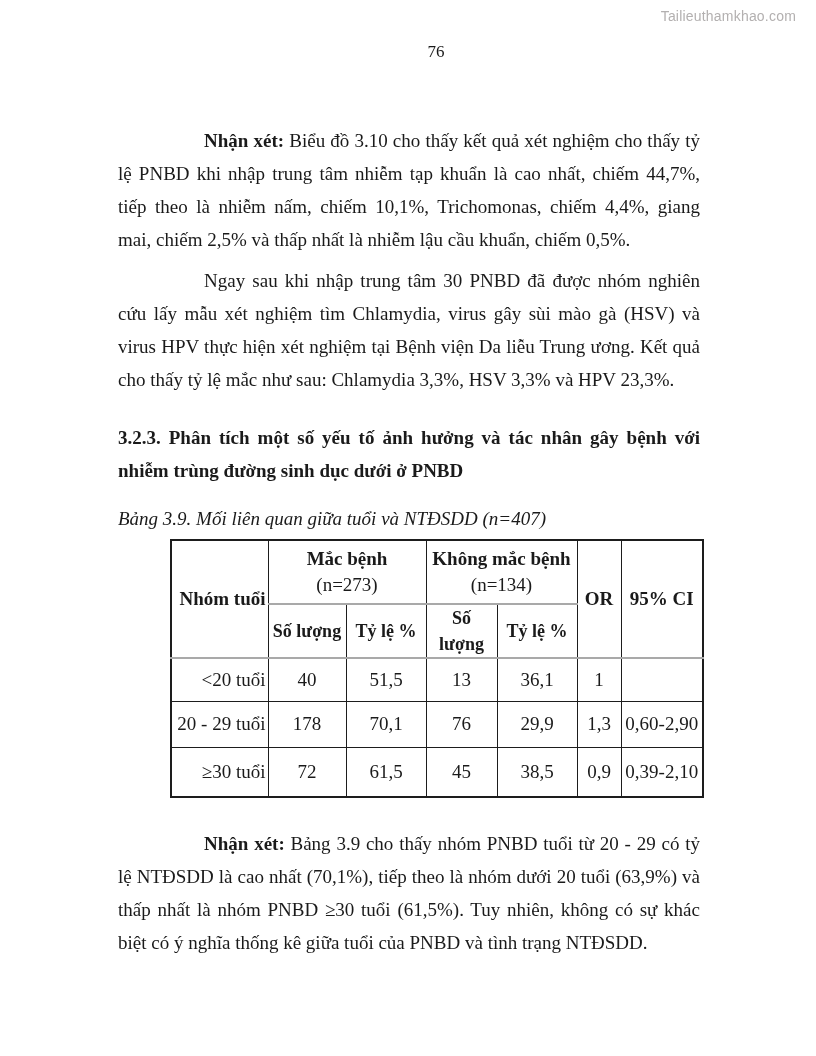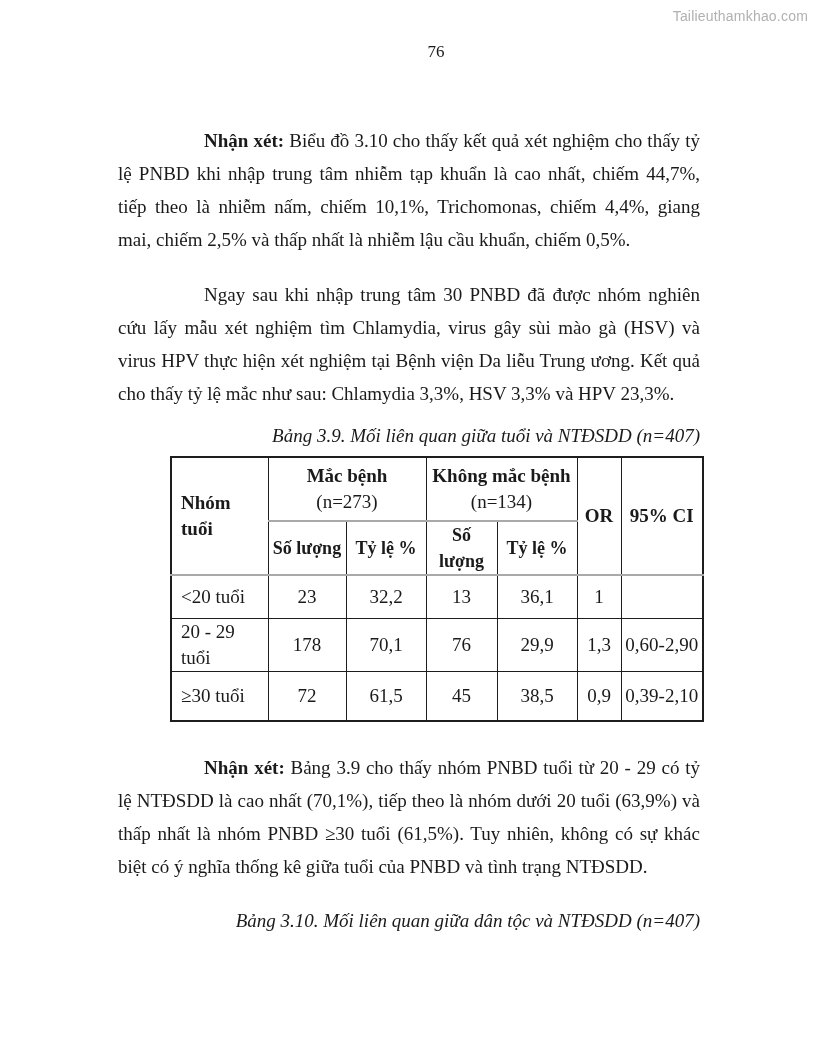--- a/index.html
+++ b/index.html
@@ -9,21 +9,21 @@
     height: 1056px;
     margin: 0 auto;
     background: #ffffff;
     font-family: "Liberation Serif", "DejaVu Serif", serif;
     color: #1a1a1a;
     overflow: hidden;
   }
   .watermark {
     position: absolute;
     top: 8px;
-    right: 8px;
+    right: 20px;
     font-family: "Liberation Sans", "DejaVu Sans", sans-serif;
     font-size: 14px;
     color: #b3b0b0;
     letter-spacing: 0.2px;
   }
   .page-number {
     position: absolute;
     top: 42px;
     left: 56px;
     right: 0;
@@ -36,30 +36,30 @@
     left: 118px;
     width: 582px;
     font-size: 19px;
     line-height: 33px;
   }
   .para {
     margin: 0;
     text-align: justify;
     text-indent: 86px;
   }
-  .para.space-above { margin-top: 22px; }
+  .para.space-above { margin-top: 8px; }
   .section-heading {
     margin: 25px 0 0 0;
     font-weight: bold;
     text-align: justify;
   }
   .caption {
-    margin: 9px 0 0 0;
+    margin: 15px 0 0 0;
     font-style: italic;
-    text-align: right;
+    text-align: left;
   }
   .caption.caption-310 { margin-top: 21px; }
   .remark { margin-top: 29px; }
   table.data-table {
     border-collapse: collapse;
     table-layout: fixed;
     width: 532px;
     margin: 4px 0 0 52px;
     border: 2px solid #1d1d1d;
     font-size: 19px;
@@ -71,21 +71,21 @@
     vertical-align: middle;
     text-align: center;
     font-weight: normal;
     overflow: hidden;
   }
   table.data-table thead th, table.data-table thead td {
     border-bottom: 2px solid #a9a9a9;
     text-align: center;
   }
   table.data-table .hdr { font-weight: bold; }
-  table.data-table .left-cell { text-align: left; padding-left: 9px; }
+  table.data-table .left-cell { text-align: right; padding-left: 0; }
   tr.hrow1 { height: 64px; }
   tr.hrow2 { height: 32px; }
   tr.brow1 { height: 43px; }
   tr.brow2 { height: 46px; }
   tr.brow3 { height: 50px; }
   .group-n { font-weight: normal; }
   .subhead { font-size: 18px; }
 </style>
 </head>
 <body>
@@ -95,20 +95,21 @@
   <div class="watermark">Tailieuthamkhao.com</div>
 
   <div class="page-number">76</div>
 
   <div class="content">
 
     <p class="para"><b>Nhận xét:</b><span> Biểu đồ 3.10 cho thấy kết quả xét nghiệm cho thấy tỷ lệ PNBD khi nhập trung tâm nhiễm tạp khuẩn là cao nhất, chiếm 44,7%, tiếp theo là nhiễm nấm, chiếm 10,1%, Trichomonas, chiếm 4,4%, giang mai, chiếm 2,5% và thấp nhất là nhiễm lậu cầu khuẩn, chiếm 0,5%.</span></p>
 
     <p class="para space-above"><span>Ngay sau khi nhập trung tâm 30 PNBD đã được nhóm nghiên cứu lấy mẫu xét nghiệm tìm Chlamydia, virus gây sùi mào gà (HSV) và virus HPV thực hiện xét nghiệm tại Bệnh viện Da liễu Trung ương. Kết quả cho thấy tỷ lệ mắc như sau: Chlamydia 3,3%, HSV 3,3% và HPV 23,3%.</span></p>
 
+    <p class="section-heading">3.2.3. Phân tích một số yếu tố ảnh hưởng và tác nhân gây bệnh với nhiễm trùng đường sinh dục dưới ở PNBD</p>
 
     <p class="caption">Bảng 3.9. Mối liên quan giữa tuổi và NTĐSDD (n=407)</p>
 
     <table class="data-table">
       <colgroup>
         <col style="width:97px">
         <col style="width:78px">
         <col style="width:80px">
         <col style="width:71px">
         <col style="width:80px">
@@ -132,22 +133,22 @@
         <tr class="hrow2">
           <th class="hdr subhead">Số lượng</th>
           <th class="hdr subhead">Tỷ lệ %</th>
           <th class="hdr subhead">Số lượng</th>
           <th class="hdr subhead">Tỷ lệ %</th>
         </tr>
       </thead>
       <tbody>
         <tr class="brow1">
           <td class="left-cell">&lt;20 tuổi</td>
-          <td>23</td>
-          <td>32,2</td>
+          <td>40</td>
+          <td>51,5</td>
           <td>13</td>
           <td>36,1</td>
           <td>1</td>
           <td></td>
         </tr>
         <tr class="brow2">
           <td class="left-cell">20 - 29 tuổi</td>
           <td>178</td>
           <td>70,1</td>
           <td>76</td>
@@ -162,16 +163,15 @@
           <td>45</td>
           <td>38,5</td>
           <td>0,9</td>
           <td>0,39-2,10</td>
         </tr>
       </tbody>
     </table>
 
     <p class="para remark"><b>Nhận xét:</b><span> Bảng 3.9 cho thấy nhóm PNBD tuổi từ 20 - 29 có tỷ lệ NTĐSDD là cao nhất (70,1%), tiếp theo là nhóm dưới 20 tuổi (63,9%) và thấp nhất là nhóm PNBD ≥30 tuổi (61,5%). Tuy nhiên, không có sự khác biệt có ý nghĩa thống kê giữa tuổi của PNBD và tình trạng NTĐSDD.</span></p>
 
-    <p class="caption caption-310">Bảng 3.10. Mối liên quan giữa dân tộc và NTĐSDD (n=407)</p>
 
   </div>
 </div>
 
 </body></html>

